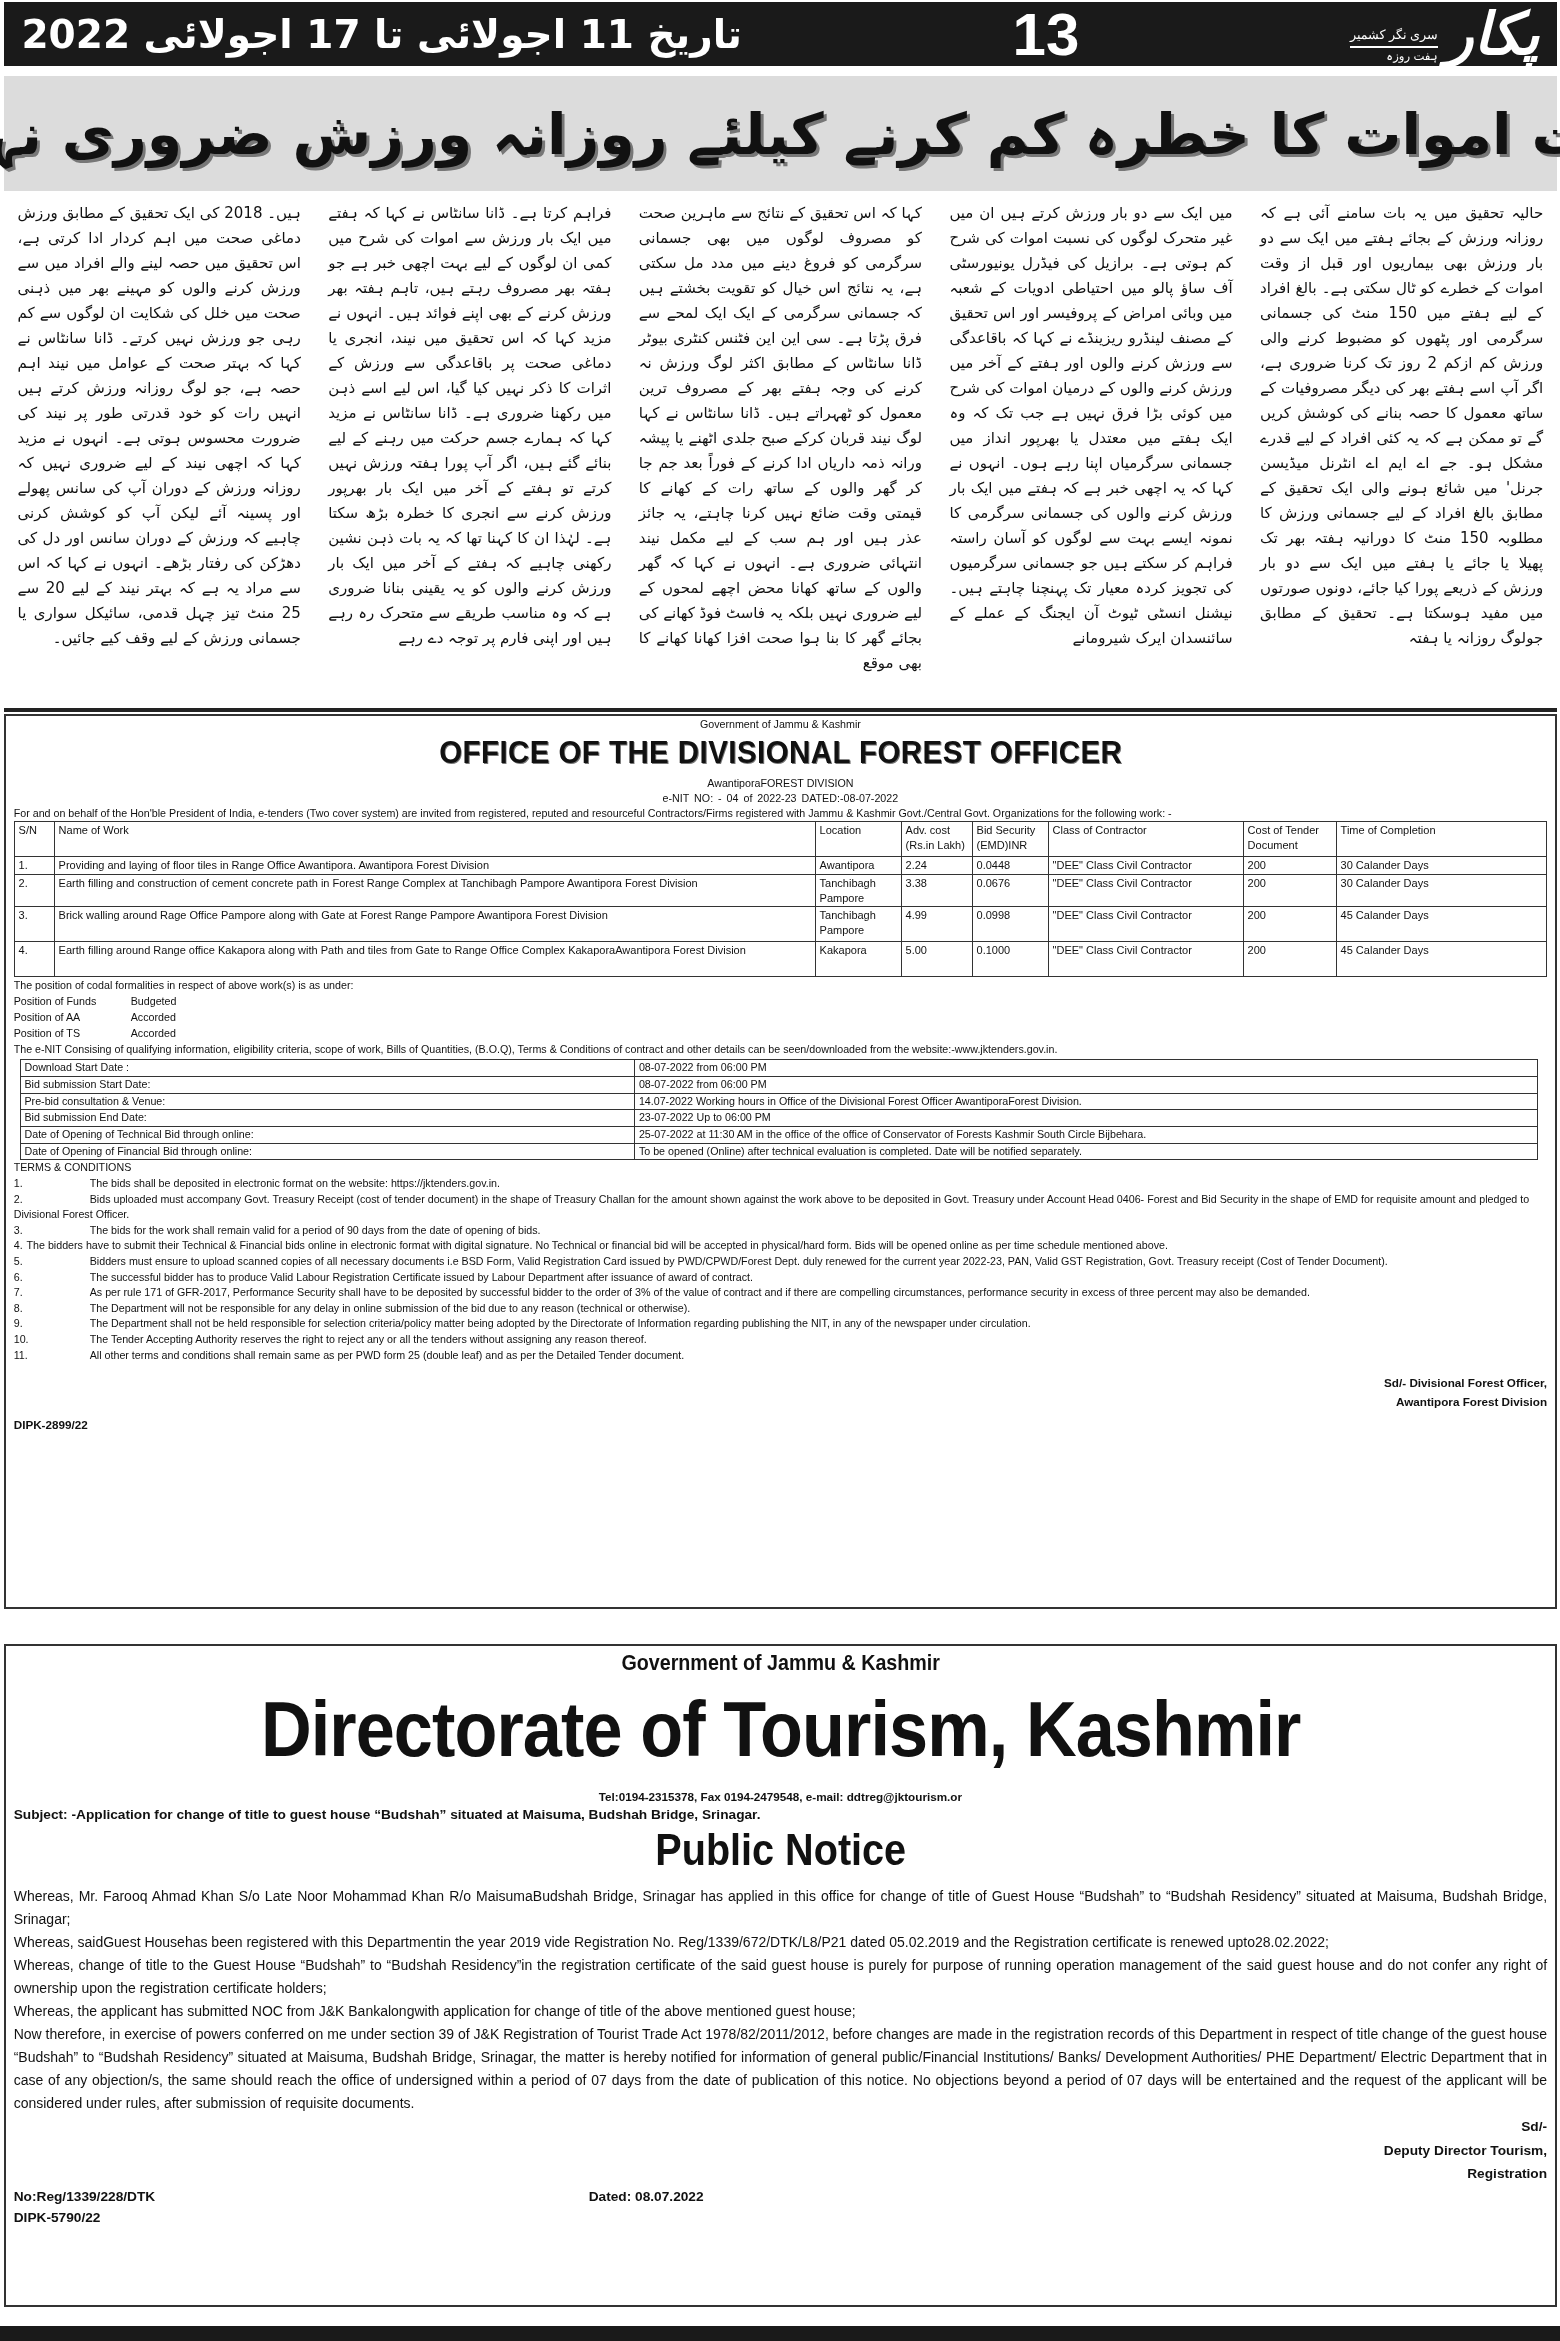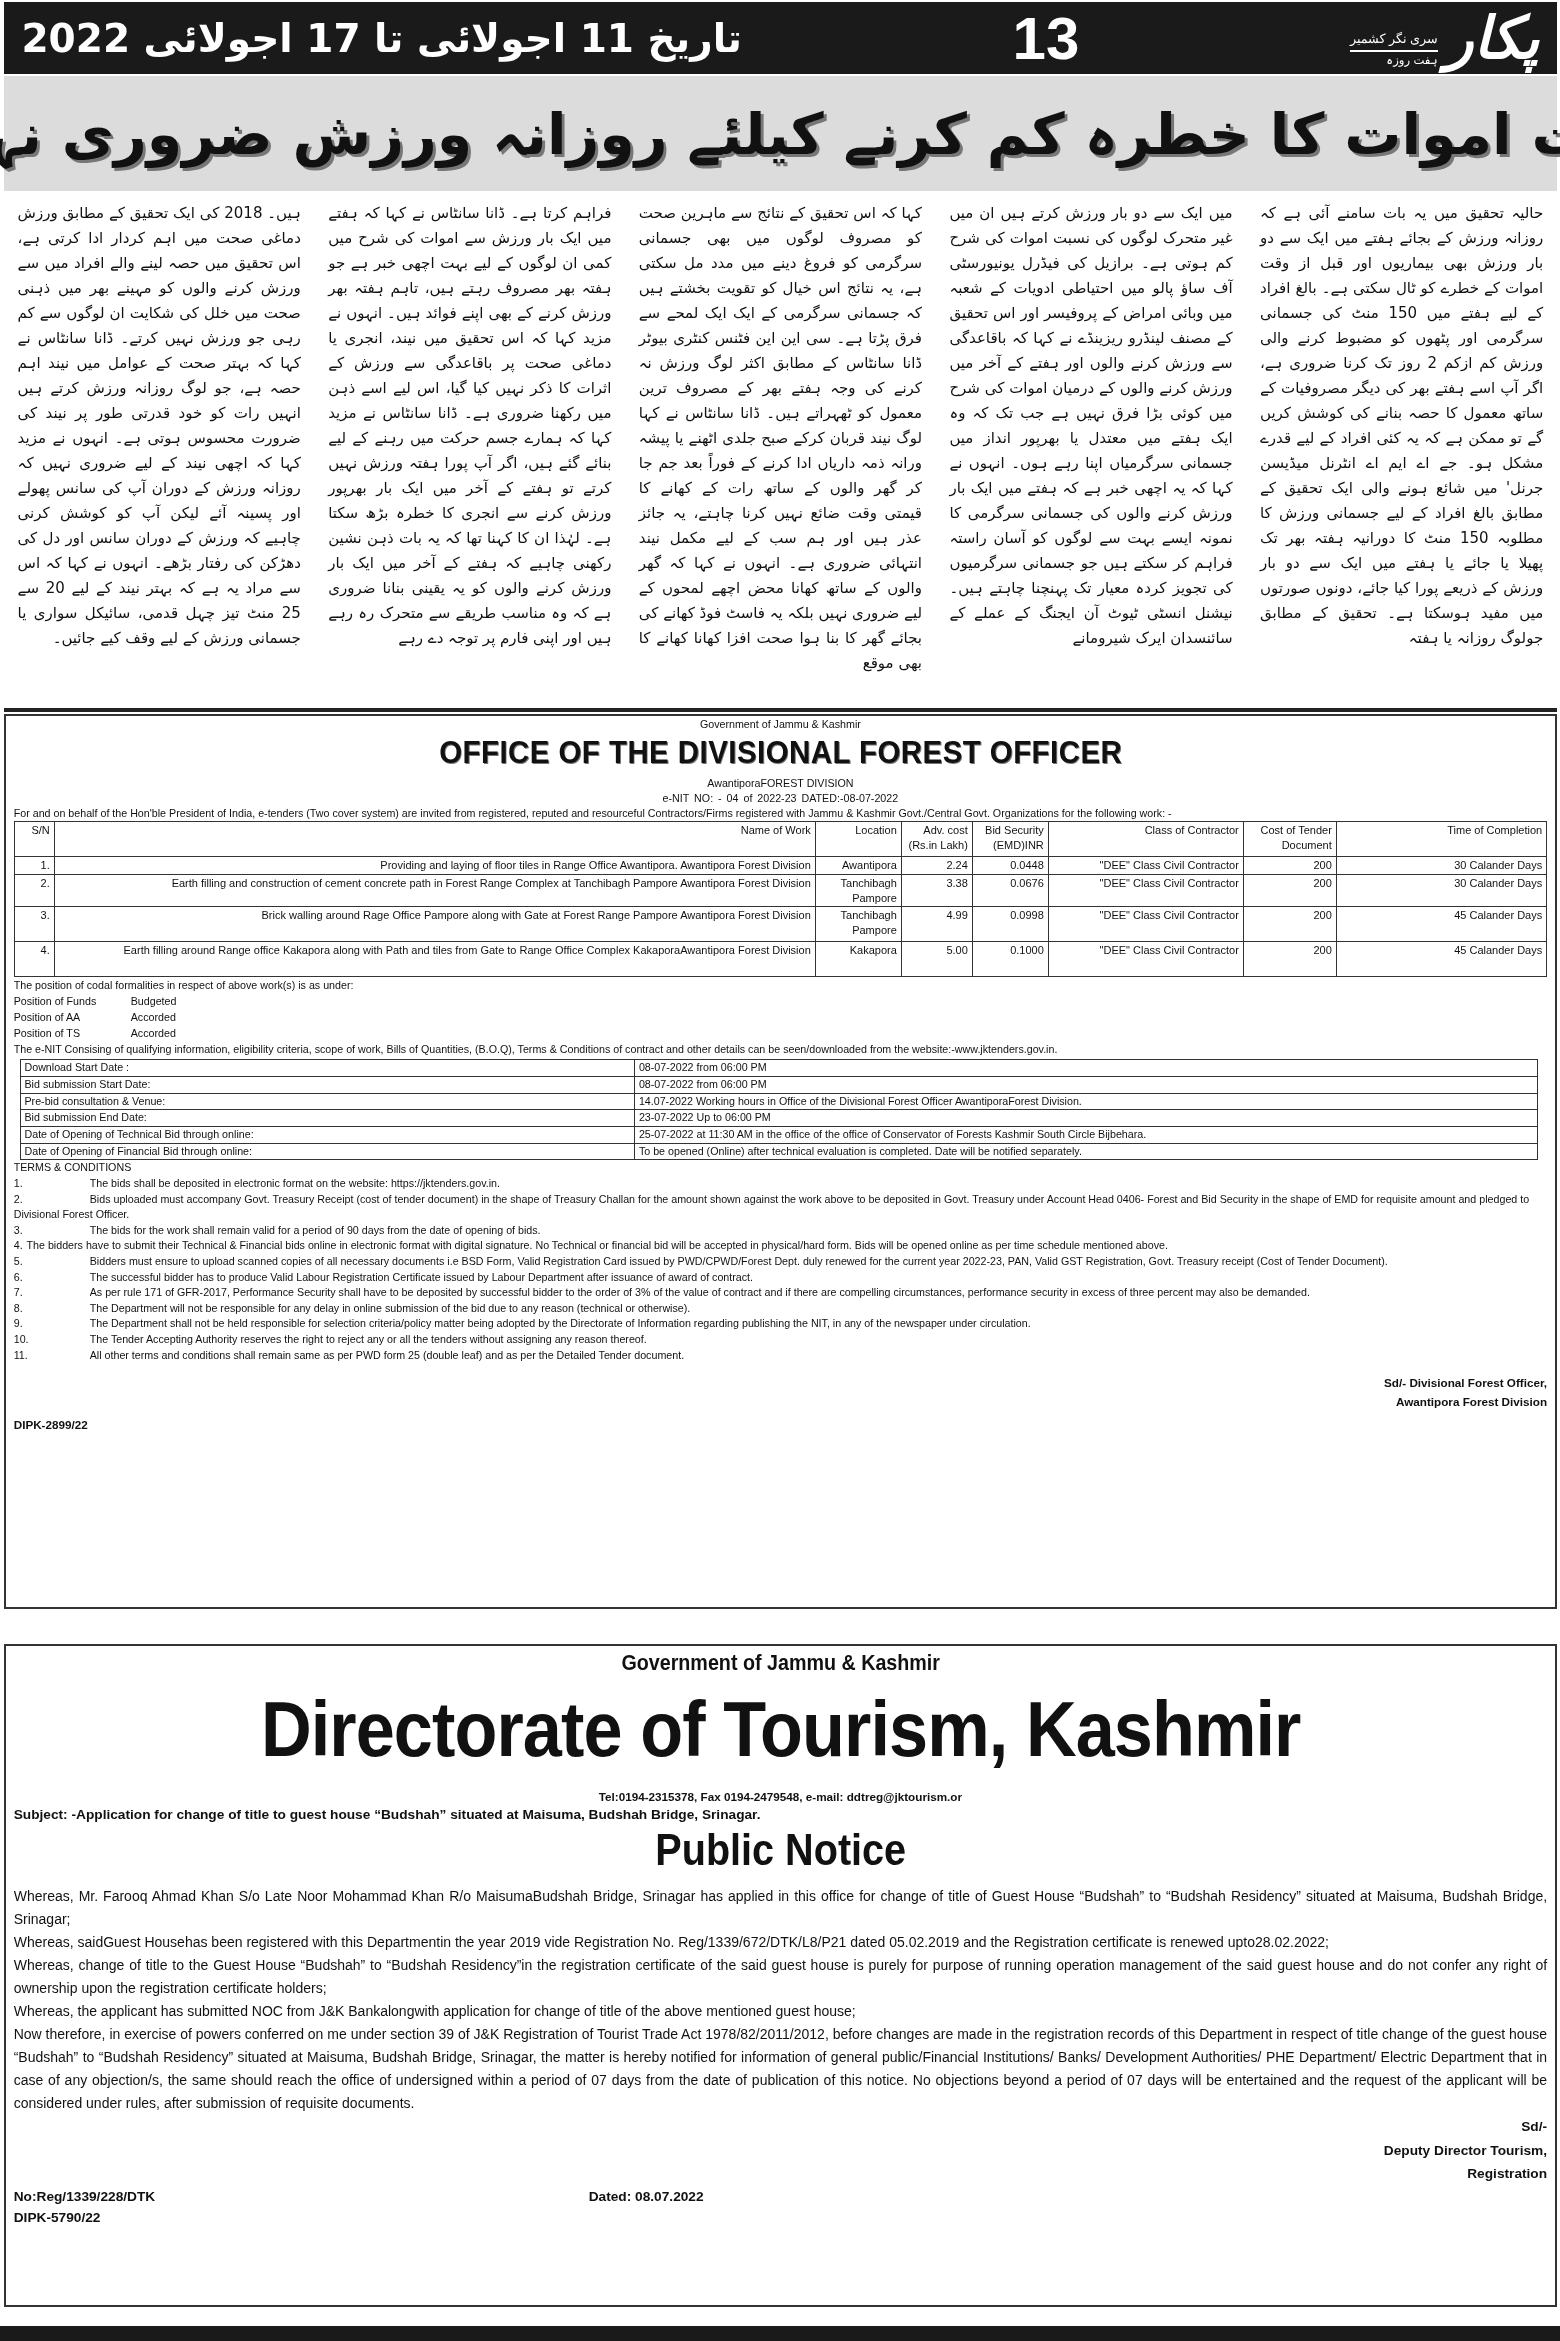--- a/index.html
+++ b/index.html
@@ -1,21 +1,21 @@
 <!DOCTYPE html>
 <html><head>
 <meta charset="utf-8">
 <style>
   * { box-sizing: border-box; margin: 0; padding: 0; }
   html, body { width: 1560px; background: #ffffff; }
   body { font-family: "Liberation Sans", sans-serif; color: #111; }
   .page { width: 1560px; height: 2342px; position: relative; overflow: hidden; background: #fff; }
 
   
-  .masthead { position: absolute; left: 3.9px; top: 2px; width: 1553px; height: 72px; background: #1a1a1a; display: flex; align-items: center; justify-content: space-between; padding: 0 17.6px; color: #fff; }
+  .masthead { position: absolute; left: 3.9px; top: 2px; width: 1553px; height: 64px; background: #1a1a1a; display: flex; align-items: center; justify-content: space-between; padding: 0 17.6px; color: #fff; }
   .mast-date { font-family: "DejaVu Sans", sans-serif; font-weight: bold; font-size: 39px; direction: rtl; letter-spacing: -1px; white-space: nowrap; }
   .mast-page { font-family: "Liberation Sans", sans-serif; font-weight: bold; font-size: 60px; }
   .mast-brand { display: flex; align-items: flex-end; gap: 7.8px; direction: rtl; }
   .mast-logo { font-family: "DejaVu Serif", serif; font-weight: bold; font-size: 58px; line-height: 1; font-style: italic; }
   .mast-sub { display: flex; flex-direction: column; align-items: flex-start; font-size: 11.7px; line-height: 1.3; }
   .mast-sub .city { border-bottom: 2px solid #fff; padding-bottom: 2px; font-size: 12.7px; }
 
   
   .headline { position: absolute; left: 3.9px; top: 76px; width: 1553px; height: 115px; background: #dcdcdc; display: flex; align-items: center; justify-content: center; }
   .headline-text { font-family: "DejaVu Sans", sans-serif; font-weight: bold; font-size: 57px; direction: rtl; color: #111; text-shadow: 2.9px 2.9px 0 #777; white-space: nowrap; }
@@ -26,21 +26,21 @@
   .article-rule { position: absolute; left: 3.9px; top: 708px; width: 1553px; height: 3.9px; background: #222; }
 
   
   .notice1 { position: absolute; left: 3.9px; top: 714px; width: 1553px; height: 895px; border: 2px solid #333; padding: 0 7.8px; font-family: "Liberation Sans", sans-serif; }
   .n1-gov { text-align: center; font-size: 10.7px; margin-top: 2px; }
   .n1-title { text-align: center; font-size: 32px; font-weight: bold; letter-spacing: 0.5px; margin-top: 3.9px; transform: scaleX(0.92); text-shadow: 1px 1px 0 #777; }
   .n1-div { text-align: center; font-size: 10.7px; margin-top: 5.9px; }
   .n1-nit { text-align: center; font-size: 10.7px; margin-top: 2.9px; word-spacing: 2px; }
   .n1-intro { font-size: 10.7px; margin-top: 2.9px; white-space: nowrap; }
   table.works { width: 100%; border-collapse: collapse; margin-top: 2.9px; font-size: 11px; }
-  table.works td, table.works th { border: 1px solid #333; padding: 1px 3.9px; vertical-align: top; font-weight: normal; text-align: right; line-height: 14.6px; }
+  table.works td, table.works th { border: 1px solid #333; padding: 1px 3.9px; vertical-align: top; font-weight: normal; text-align: left; line-height: 14.6px; }
   table.works tr.hdr td { height: 35px; }
   .n1-small { font-size: 10.7px; line-height: 16px; }
   .codal { display: grid; grid-template-columns: 117px 195px; font-size: 10.7px; line-height: 16px; }
   table.dates { width: 99%; margin-left: 5.9px; border-collapse: collapse; font-size: 10.7px; margin-top: 2px; }
   table.dates td { border: 1px solid #333; padding: 1px 3.9px; height: 15.6px; line-height: 13.7px; }
   table.dates td:first-child { width: 40.5%; }
   .terms { font-size: 10.7px; line-height: 15.6px; }
   .term { display: flex; }
   .term .num { width: 76px; flex-shrink: 0; }
   .term.wrap { display: block; }

